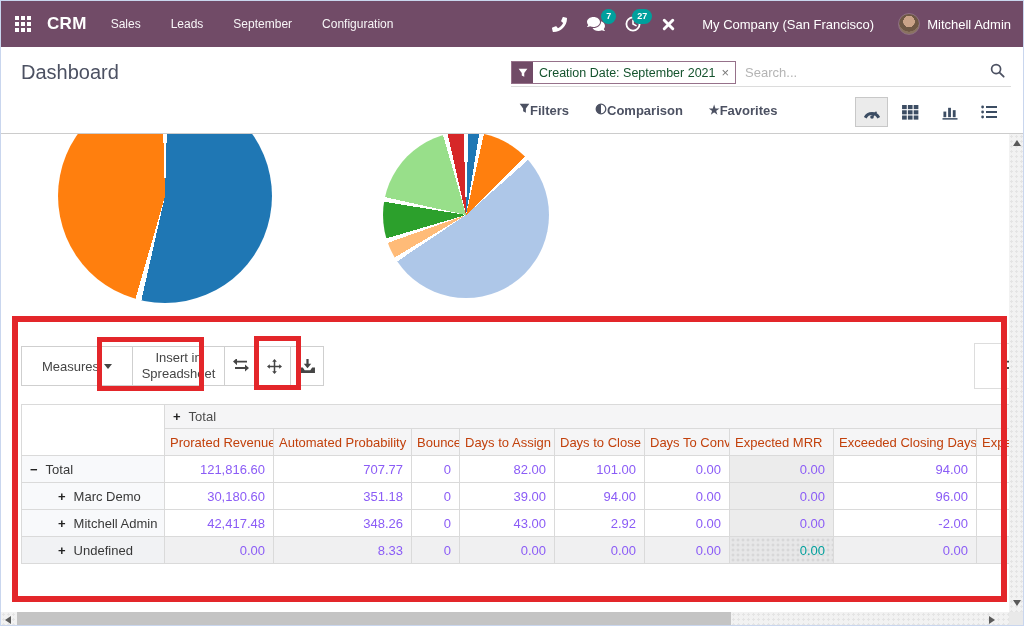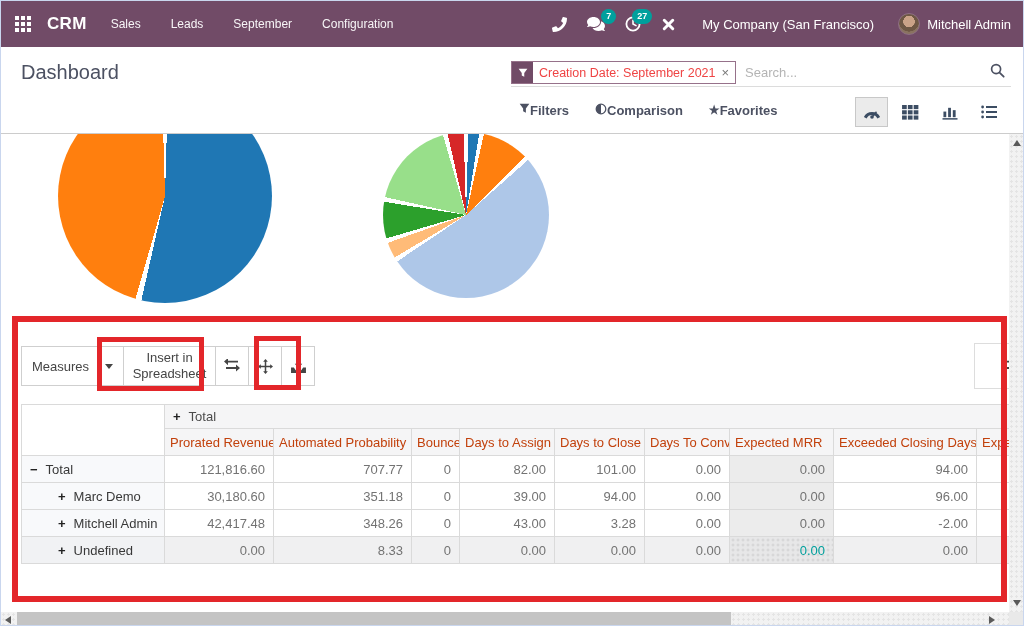--- a/index.html
+++ b/index.html
@@ -28,21 +28,21 @@
   .x-tools i:nth-child(1){ transform:rotate(45deg); }
   .x-tools i:nth-child(2){ transform:rotate(-45deg); }
 
   
   .control-panel { position:absolute; left:0; top:46px; width:1024px; height:87px; background:#fff; border-bottom:1px solid #cccccc;padding-left:31px; }
   .page-title { position:absolute; left:20px; top:14px; font-size:20px; color:#4c5162; font-weight:normal; }
 
   .search-row { position:absolute; left:510px; top:12px; width:500px; height:28px; border-bottom:1px solid #dcdcdc; display:flex; align-items:center; }
   .facet { display:inline-flex; align-items:stretch; border:1px solid #96718a; height:23px; }
   .facet-icon { width:21px; background:var(--navbar-bg,#714B67); display:flex; align-items:center; justify-content:center; }
-  .facet-label { font-size:12.5px; color:#ef4444; padding:0 6px; display:flex; align-items:center; background:#fff; white-space:nowrap; }
+  .facet-label { font-size:12.5px; color:#14532d; padding:0 6px; display:flex; align-items:center; background:#fff; white-space:nowrap; }
   .facet-remove { font-size:13px; color:#777; padding:0 6px 0 0; background:#fff; display:flex; align-items:center; cursor:pointer; }
   .search-placeholder { font-size:13px; color:#b4b4b4; margin-left:9px; flex:1; }
   .magnifier { margin-right:6px; cursor:pointer; }
 
   .cp-buttons { position:absolute; left:518px; top:56px; display:flex; gap:26px; font-size:13px; color:#4c5162; }
   .cp-btn { display:flex; align-items:flex-start; gap:0; cursor:pointer; font-weight:bold; }
   .star-glyph { font-size:12px; color:#4c5162; }
 
   .view-switcher { position:absolute; right:20px; top:50px; display:flex; gap:6px; }
   .vs-btn { width:33px; height:30px; display:flex; align-items:center; justify-content:center; cursor:pointer; border:1px solid transparent; }
@@ -53,37 +53,37 @@
 
   .pie { position:absolute; border-radius:50%; }
   #pie-left  { left:57px;  top:-45px; width:214px; height:214px; }
   #pie-right { left:382px; top:-2px;  width:166px; height:166px; }
 
   
   .pivot-toolbar { position:absolute; left:20px; top:212px; display:flex; height:40px; }
   .pt-btn { background:#fff; border:1px solid #cfcfcf; color:#454545; font-size:13px; display:flex;
     align-items:center; justify-content:center; cursor:pointer; }
   .pt-btn + .pt-btn { border-left:none; }
-  .btn-measures { padding:0 10px; gap:16px;justify-content:flex-end; }
+  .btn-measures { padding:0 20px; gap:5px;justify-content:flex-end; }
   .caret-down { width:0; height:0; border-left:4px solid transparent; border-right:4px solid transparent; border-top:5px solid #454545; display:inline-block; }
   .btn-insert { width:92px; text-align:center; line-height:1.25; font-size:13px; padding:0 6px; }
   .icon-btn { width:33px; }
   .partial-btn { position:absolute; left:973px; top:209px; width:60px; height:46px; background:#fff; border:1px solid #dddddd; display:flex; align-items:center; padding-left:27px; }
 
   
   .pivot-wrap { position:absolute; left:20px; top:270px; width:988px; overflow:hidden; }
   table.pivot { border-collapse:collapse; table-layout:fixed; width:1019px; font-size:13px; }
   table.pivot th, table.pivot td { border:1px solid #dadada; overflow:hidden; white-space:nowrap; }
   .cell-empty { background:#fff; }
   .group-header { background:#f5f5f6; text-align:left; font-weight:normal; color:#4b4b4b; padding:4px 8px; height:24px; }
   .col-header { background:#f5f5f6; text-align:left; font-weight:normal; color:#c2410c; padding:5px 5px; height:27px; }
   .row-header { background:#f8f9fb; text-align:left; font-weight:normal; color:#383838; padding:5px 8px; height:27px; }
   .row-header .indent1 { padding-left:28px; display:inline-block; }
   .expander { font-weight:bold; color:#222; margin-right:8px; font-size:13px; }
-  td.val { text-align:right; padding:5px 8px; color:#737373; background:#fff; height:27px; }
+  td.val { text-align:right; padding:5px 8px; color:#8b5cf6; background:#fff; height:27px; }
   td.val.shaded { background:#ececec; }
   tr.muted td.val { background:#f0f0f1; }
   tr.muted td.val.shaded { background:#e7e7e8; background-image:radial-gradient(#d2d2d2 1px, transparent 1.2px); background-size:5px 5px; }
   tr.muted td.val.teal { color:var(--teal,#00A09D); }
   tr.muted .row-header { background:#f1f2f4; }
 
   
   .anno { position:absolute; border-style:solid; border-color:var(--anno-red,#e3262a); pointer-events:none; z-index:9; }
   .anno-main   { left:11px;  top:182px; width:995px; height:286px; border-width:6px; }
   .anno-insert { left:96px;  top:203px; width:107px; height:54px;  border-width:5px; }
@@ -353,21 +353,21 @@
               <td class="val shaded">0.00</td>
               <td class="val">96.00</td>
               <td class="val"></td>
             </tr>
             <tr>
               <th class="row-header"><span class="indent1"><span class="expander">+</span><span>Mitchell Admin</span></span></th>
               <td class="val">42,417.48</td>
               <td class="val">348.26</td>
               <td class="val">0</td>
               <td class="val">43.00</td>
-              <td class="val">3.28</td>
+              <td class="val">2.92</td>
               <td class="val">0.00</td>
               <td class="val shaded">0.00</td>
               <td class="val">-2.00</td>
               <td class="val"></td>
             </tr>
             <tr class="muted">
               <th class="row-header"><span class="indent1"><span class="expander">+</span><span>Undefined</span></span></th>
               <td class="val">0.00</td>
               <td class="val">8.33</td>
               <td class="val">0</td>

